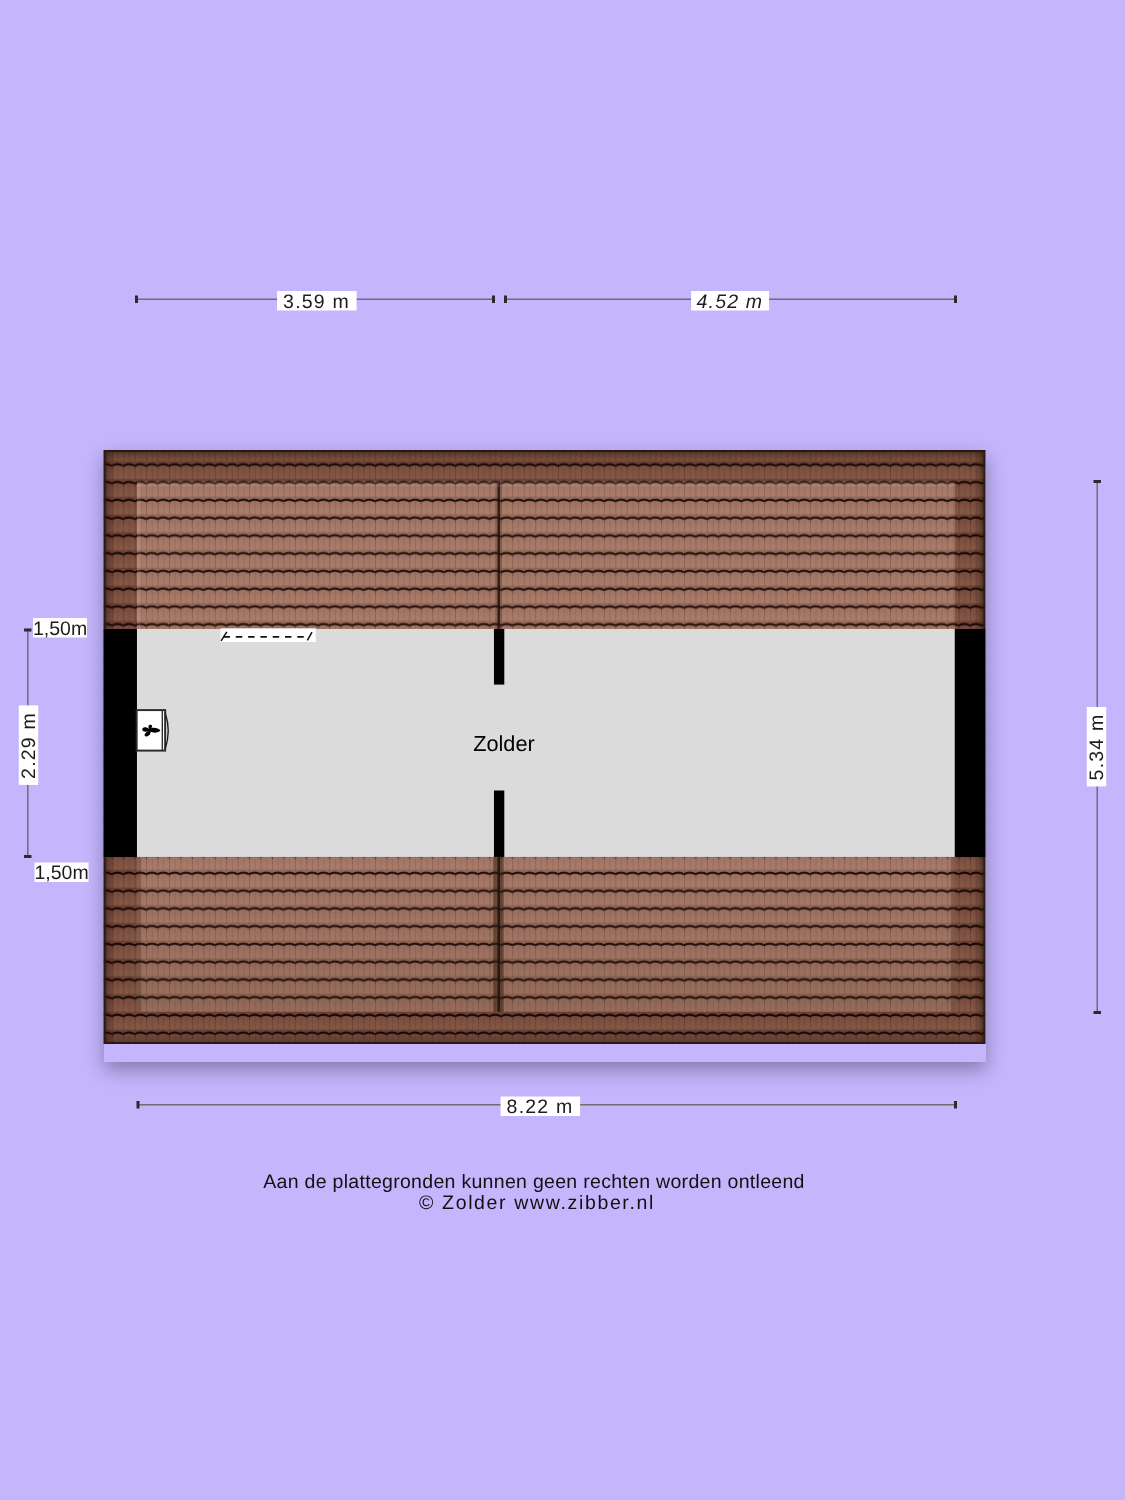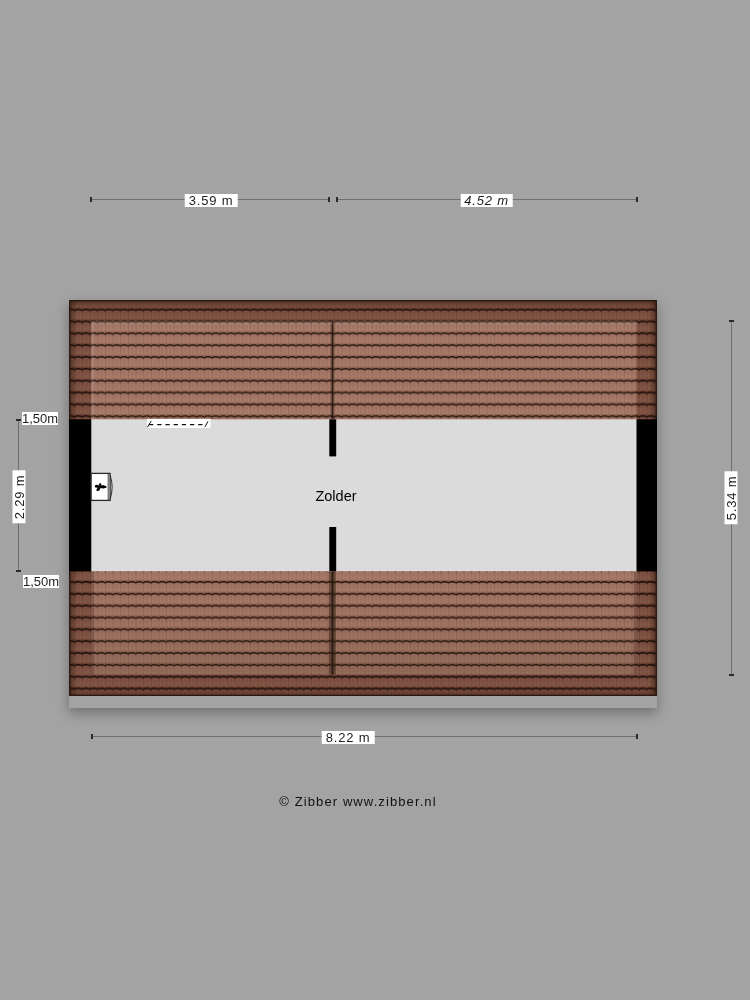--- a/index.html
+++ b/index.html
@@ -1,16 +1,16 @@
 <!DOCTYPE html>
 <html><head>
 <meta charset="utf-8">
 <style>
   html,body{margin:0;padding:0;background:#ffffff;}
-  #page{position:relative;width:750px;height:1000px;background:#a3a3a3;overflow:hidden;
+  #page{position:relative;width:750px;height:1000px;background:#c4b5fd;overflow:hidden;
         font-family:"Liberation Sans", sans-serif;}
   .dimtxt{position:absolute;font-size:13px;letter-spacing:0.8px;color:#1d1d1d;background:#fff;
           padding:0 4px;white-space:nowrap;line-height:13px;transform:translateX(-50%);}
   .vline{position:absolute;width:1px;background:#6f6f6f;}
   .hline{position:absolute;height:1px;background:#6f6f6f;}
   .tickv{position:absolute;width:2px;height:5px;background:#2b2b2b;}
   .tickh{position:absolute;width:5px;height:2px;background:#2b2b2b;}
 </style>
 </head>
 <body>
@@ -150,18 +150,19 @@
   <div class="vline" style="left:730.6px;top:320.4px;height:354.3px;"></div>
   <div class="tickh" style="left:728.8px;top:319.9px;"></div>
   <div class="tickh" style="left:728.8px;top:673.7px;"></div>
 
   <div class="dimtxt" style="left:731.2px;top:497.6px;transform:translate(-50%,-50%) rotate(-90deg);">5.34 m</div>
 
   <div class="hline" style="left:91.5px;top:735.7px;width:545px;"></div>
   <div class="tickv" style="left:90.6px;top:734px;"></div>
   <div class="tickv" style="left:635.6px;top:734px;"></div>
 
-  <div class="dimtxt" style="left:348px;top:730.5px;">8.22 m</div>
+  <div class="dimtxt" style="left:360px;top:730.5px;">8.22 m</div>
 
+  <div style="position:absolute;left:356px;top:779.5px;transform:translateX(-50%);white-space:nowrap;font-size:13px;letter-spacing:0.2px;color:#111;">Aan de plattegronden kunnen geen rechten worden ontleend</div>
 
-  <div style="position:absolute;left:358px;top:793.5px;transform:translateX(-50%);white-space:nowrap;font-size:13px;letter-spacing:1.1px;color:#111;">© Zibber www.zibber.nl</div>
+  <div style="position:absolute;left:358px;top:793.5px;transform:translateX(-50%);white-space:nowrap;font-size:13px;letter-spacing:1.1px;color:#111;">© Zolder www.zibber.nl</div>
 
 </div>
 
 </body></html>

